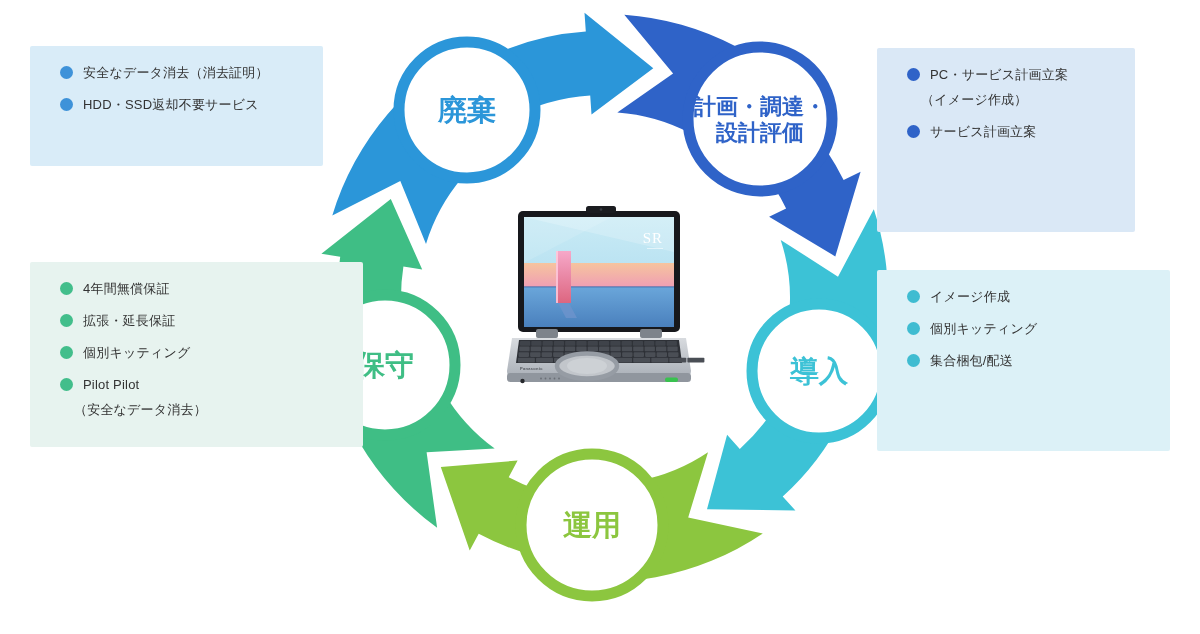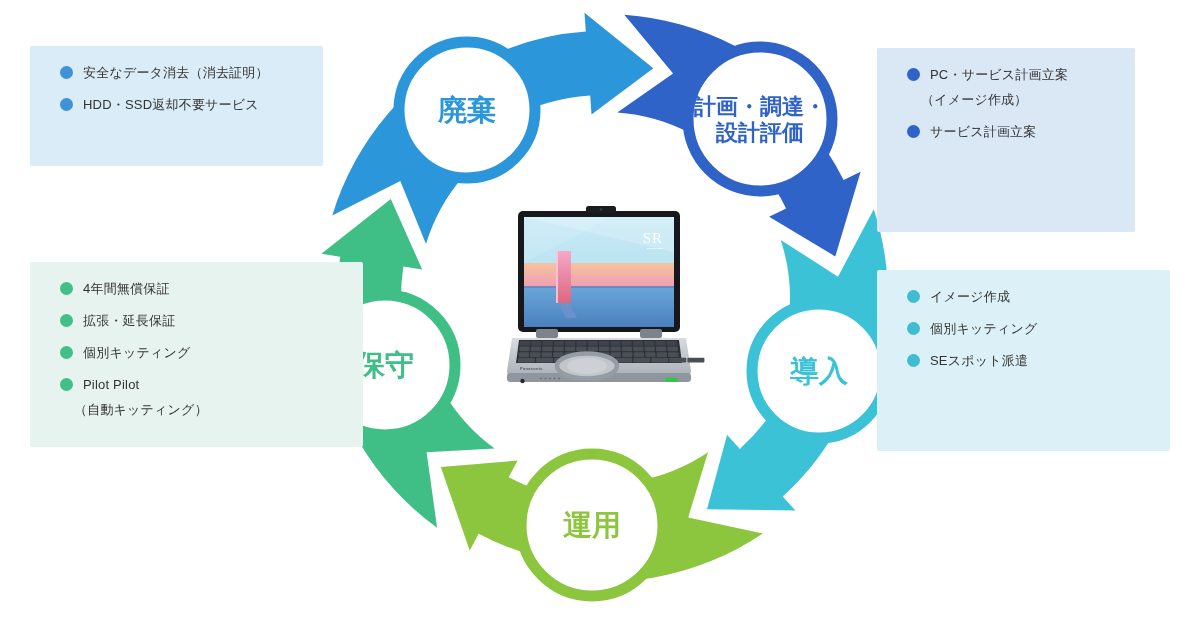--- a/index.html
+++ b/index.html
@@ -201,35 +201,35 @@
       <div class="item">
         <span class="bullet" style="background: rgb(63, 188, 209);"></span>
         <span>イメージ作成</span>
       </div>
       <div class="item">
         <span class="bullet" style="background: rgb(63, 188, 209);"></span>
         <span>個別キッティング</span>
       </div>
       <div class="item">
         <span class="bullet" style="background: rgb(63, 188, 209);"></span>
-        <span>SEスポット派遣</span>
+        <span>集合梱包/配送</span>
       </div>
     </div>
   <div class="panel panel-3" style="background: rgb(231, 243, 239);">
       <div class="item">
         <span class="bullet" style="background: rgb(66, 190, 139);"></span>
         <span>4年間無償保証</span>
       </div>
       <div class="item">
         <span class="bullet" style="background: rgb(66, 190, 139);"></span>
         <span>拡張・延長保証</span>
       </div>
       <div class="item">
         <span class="bullet" style="background: rgb(66, 190, 139);"></span>
         <span>個別キッティング</span>
       </div>
       <div class="item">
         <span class="bullet" style="background: rgb(66, 190, 139);"></span>
         <span>Pilot Pilot</span>
       </div>
-      <div class="item sub">（自動キッティング）</div>
+      <div class="item sub">（安全なデータ消去）</div>
     </div>
 </div>
 
 </body></html>

